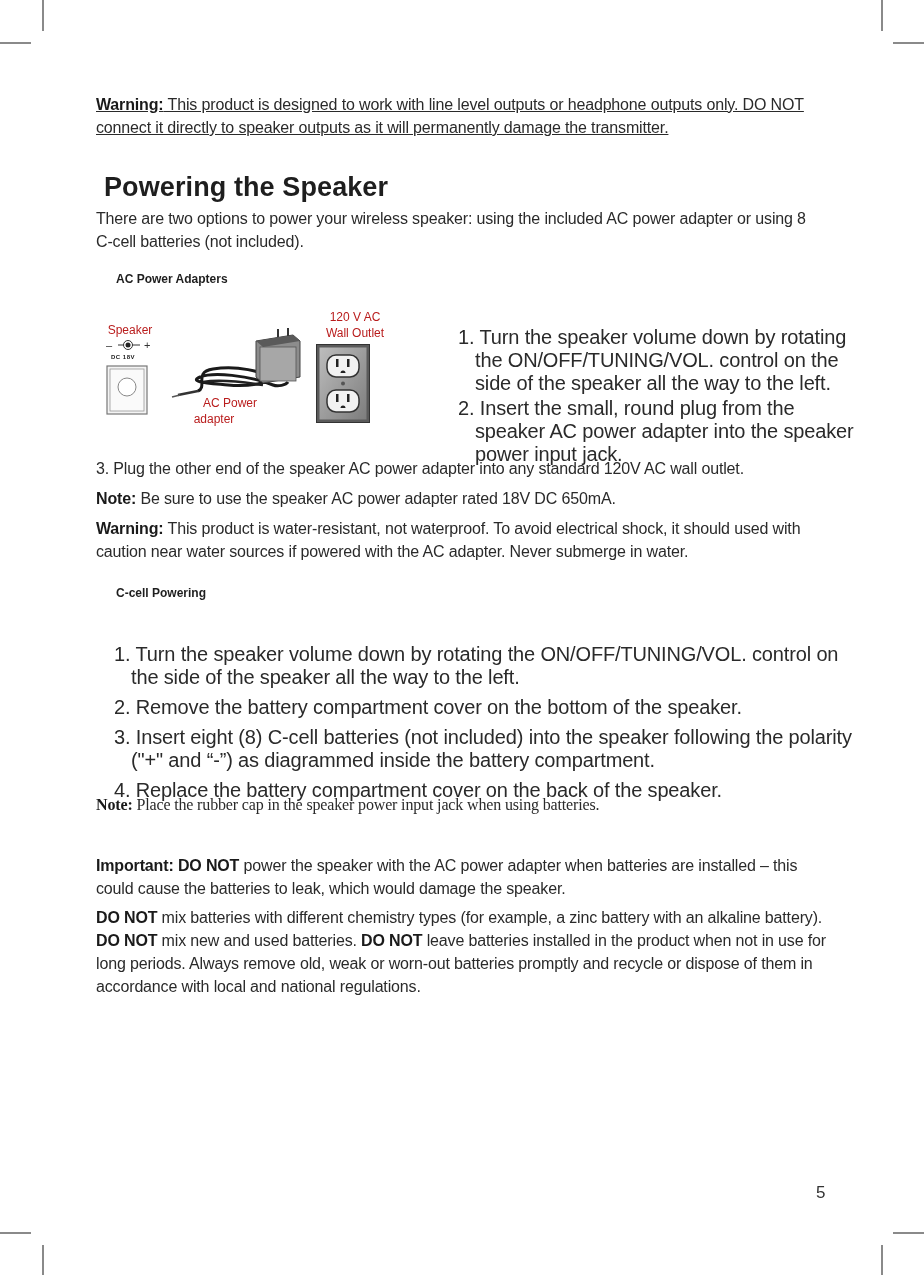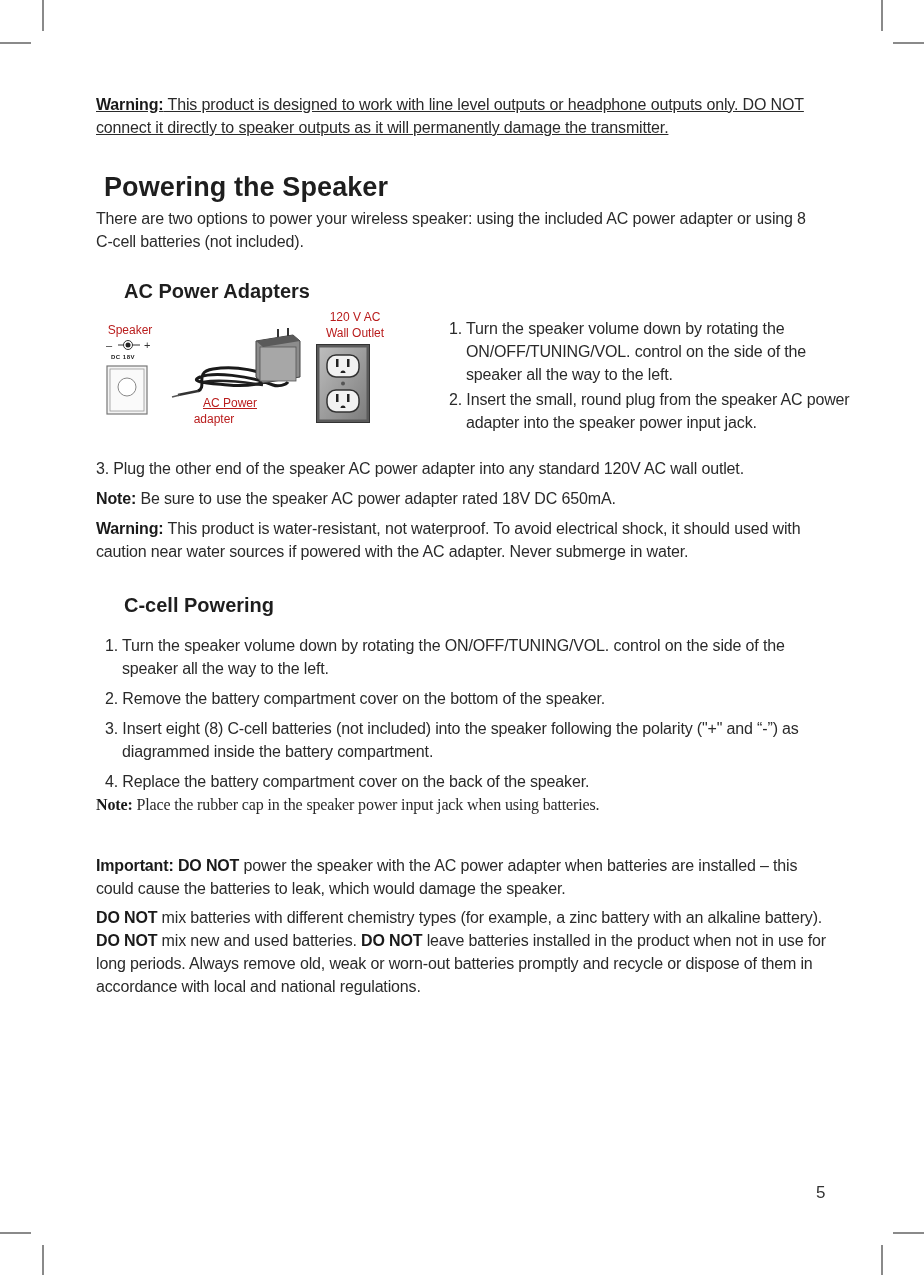--- a/index.html
+++ b/index.html
@@ -4,22 +4,22 @@
 <style>
   html, body { margin: 0; padding: 0; background: #ffffff; }
   body { width: 924px; height: 1275px; position: relative; overflow: hidden;
          font-family: "Liberation Sans", sans-serif; color: #2a2a2a; }
   .crop { position: absolute; background: #8a8a8a; }
   .crop.v { width: 1.5px; height: 31px; }
   .crop.h { height: 1.5px; width: 31px; }
   .p { position: absolute; font-size: 16px; line-height: 23px; letter-spacing: -0.15px; margin: 0; }
   .p b { color: #1a1a1a; }
   h1 { position: absolute; margin: 8px; font-size: 27px; font-weight: bold; color: #1e1e1e; left: 96px; top: 164px; letter-spacing: 0.1px; }
-  h2 { position: absolute; margin: 8px; font-size: 20px; font-weight: bold; color: #1e1e1e; letter-spacing: 0px; }
-  .li { position: absolute; font-size: 16px; line-height: 23px; letter-spacing: -0.15px; margin: 7px; padding-left: 17px; text-indent: -17px; }
+  h2 { position: absolute; margin: 0; font-size: 12px; font-weight: bold; color: #1e1e1e; letter-spacing: 0px; }
+  .li { position: absolute; font-size: 20px; line-height: 23px; letter-spacing: -0.15px; margin: 16px; padding-left: 17px; text-indent: -17px; }
   .fig-label { position: absolute; font-size: 12px; line-height: 15px; color: #b91c1c; text-align: center; }
   .pagenum { position: absolute; left: 816px; top: 1183px; font-size: 17px; color: #333; }
 </style>
 </head>
 <body>
 
 <div class="crop v" style="left:42px; top:0;"></div>
 <div class="crop h" style="left:0; top:42px;"></div>
 <div class="crop v" style="left:881px; top:0;"></div>
 <div class="crop h" style="left:893px; top:42px;"></div>
@@ -54,21 +54,21 @@
     <path d="M10 68 L30 64" stroke="#333" stroke-width="2.5"></path>
     <path d="M4 70 L12 68" stroke="#555" stroke-width="1.5"></path>
     <path d="M30 64 C40 60 25 45 45 42 C70 38 95 45 100 50 C105 56 80 60 60 58 C40 56 20 55 32 50 C45 45 80 48 105 58 C110 60 118 58 120 55" fill="none" stroke="#1a1a1a" stroke-width="3"></path>
     <path d="M35 55 C50 52 70 54 95 58" fill="none" stroke="#222" stroke-width="2.5"></path>
     <path d="M88 14 L125 8 L132 14 L132 50 L95 56 L88 50 Z" fill="#8c8c8c" stroke="#444" stroke-width="1"></path>
     <path d="M88 14 L125 8 L132 14 L95 20 Z" fill="#5a5a5a"></path>
     <rect x="92" y="20" width="36" height="34" fill="#a7a7a7" stroke="#555" stroke-width="0.8"></rect>
     <line x1="110" y1="10" x2="110" y2="2" stroke="#333" stroke-width="2"></line>
     <line x1="120" y1="9" x2="120" y2="1" stroke="#333" stroke-width="2"></line>
   </svg>
-  <div class="fig-label" style="left:90px; top:91px; width:80px;text-decoration:underline;">AC Power</div>
+  <div class="fig-label" style="left:90px; top:91px; width:80px;">AC Power</div>
   <div class="fig-label" style="left:74px; top:107px; width:80px;">adapter</div>
   <div class="fig-label" style="left:200px; top:5px; width:110px;">120 V AC</div>
   <div class="fig-label" style="left:200px; top:21px; width:110px;">Wall Outlet</div>
   <svg style="position:absolute; left:216px; top:39px;" width="54" height="79" viewBox="0 0 54 79">
     <defs>
       <linearGradient id="plate" x1="0" x2="1" y1="0" y2="1">
         <stop offset="0" stop-color="#bdbdbd"></stop>
           <stop offset="1" stop-color="#7d7d7d"></stop>
       </linearGradient>
     </defs>

